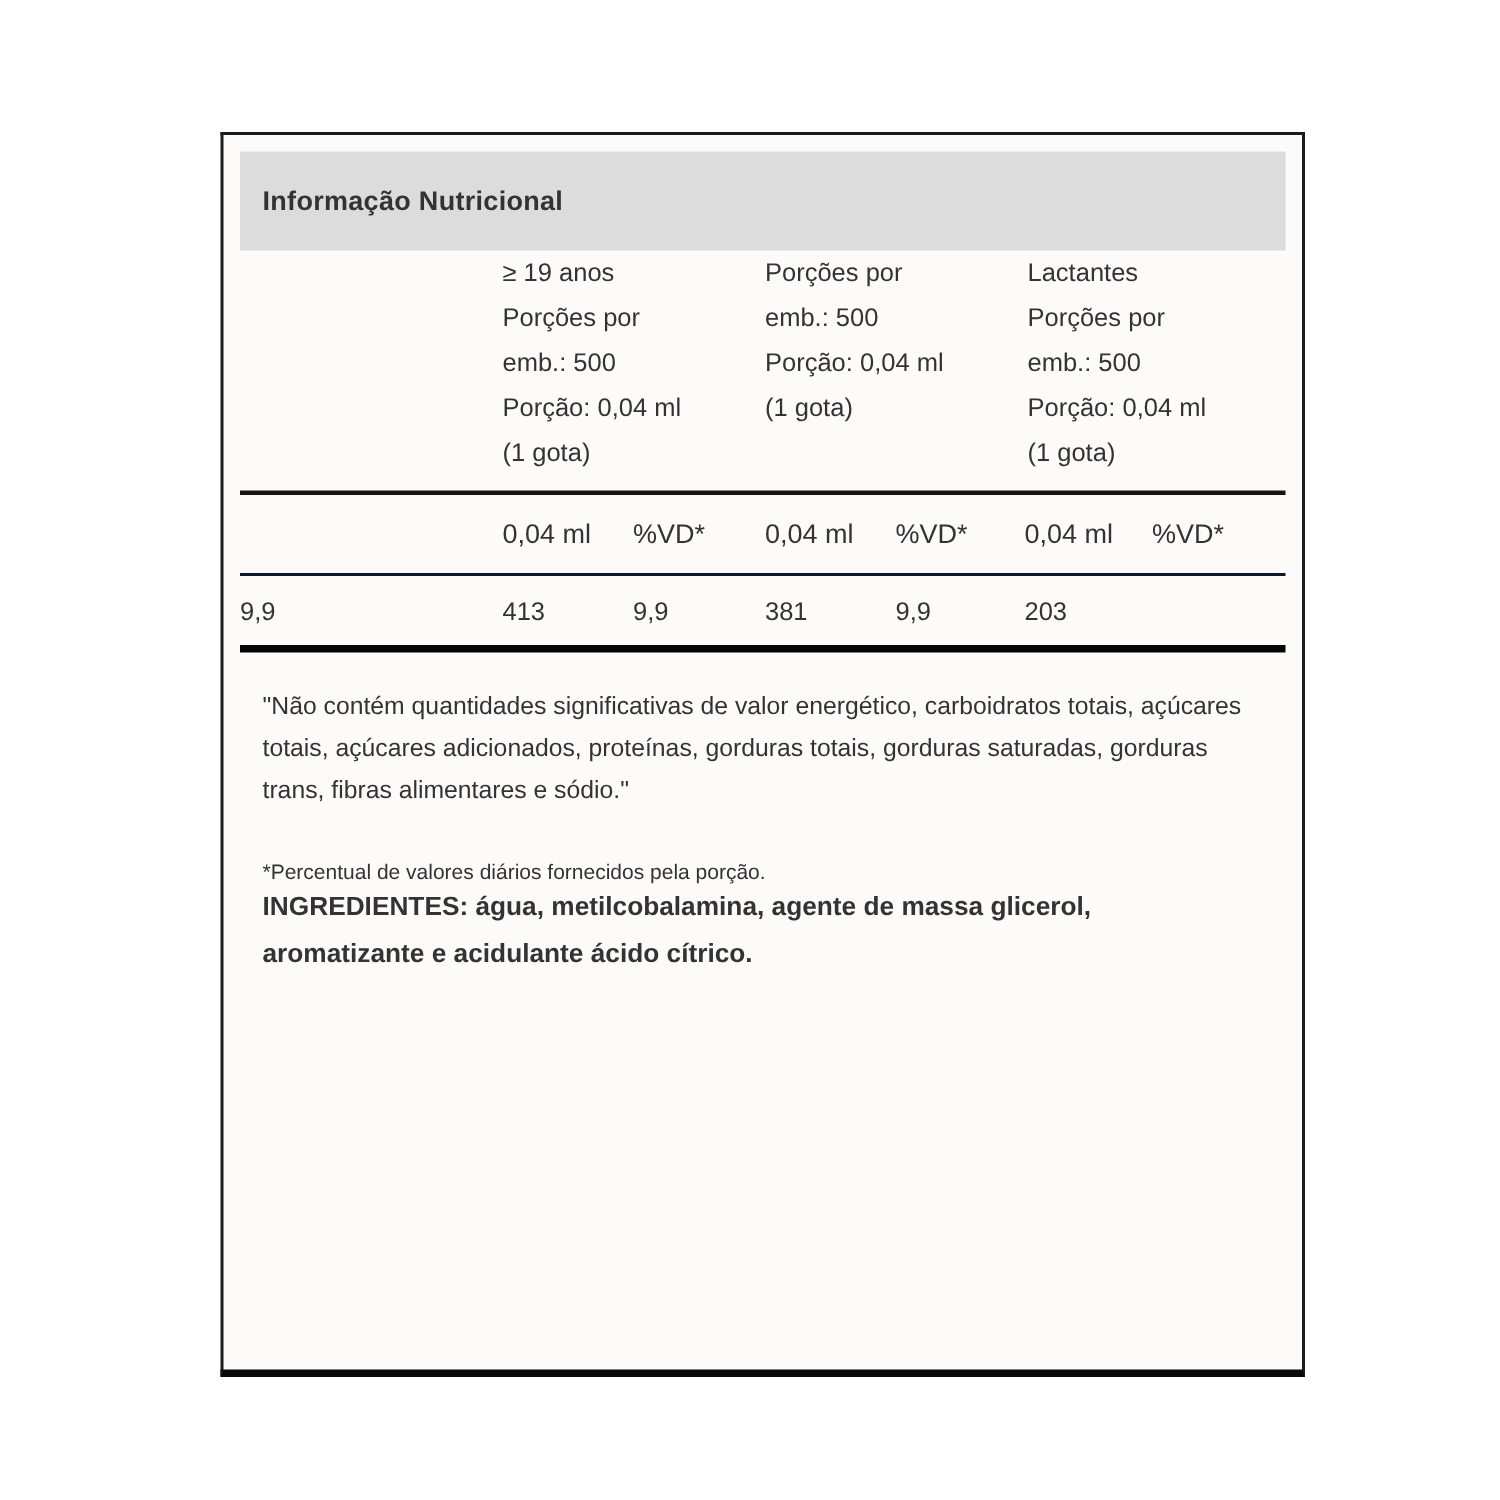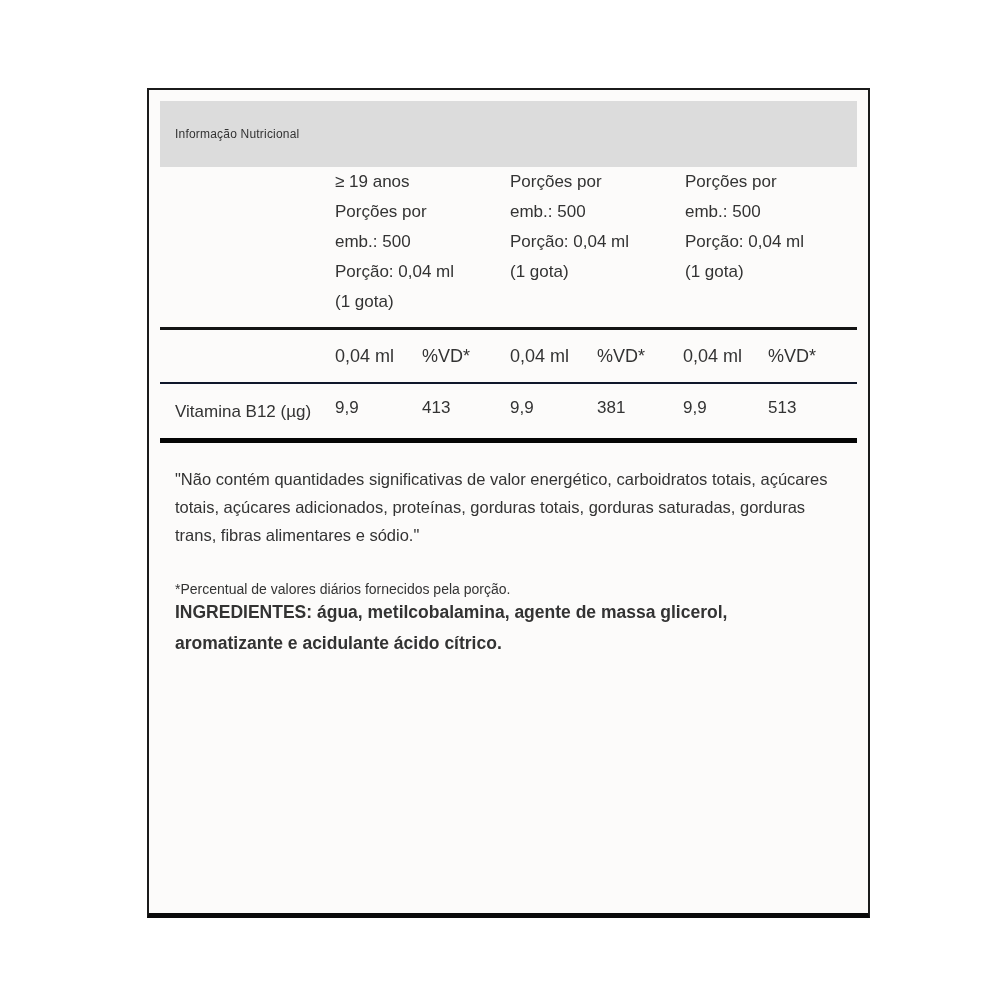--- a/index.html
+++ b/index.html
@@ -7,21 +7,21 @@
               font-family:"Liberation Sans", sans-serif; color:#333333; }
   body { position:relative; }
 
   .sheet { position:absolute; left:147px; top:88px; width:723px; height:830px;
            background:#fcfbfa; border:2px solid #1b1b1b; border-bottom:5px solid #0a0a0a; }
 
   .inner { margin:11px 11px 0 11px; }
 
   .title-band { height:66px; background:#dcdcdc; display:flex; align-items:center;
                 padding-left:15px; }
-  .title-band .title { font-size:12px; font-weight:normal; color:#333333; letter-spacing:.2px; }
+  .title-band .title { font-size:18px; font-weight:bold; color:#333333; letter-spacing:.2px; }
 
   .col-headers { display:grid; grid-template-columns:175px 175px 175px 1fr;
                  padding-bottom:10px; }
   .group div { line-height:30px; font-size:17px; white-space:nowrap; }
 
   .measure-row { display:grid; grid-template-columns:175px 87px 88px 87px 86px 85px 1fr;
                  border-top:3px solid #141414; border-bottom:2px solid #0f172a;
                  padding:16px 0 15px; font-size:18px; }
 
   .data-row { display:grid; grid-template-columns:175px 87px 88px 87px 86px 85px 1fr;
@@ -59,45 +59,45 @@
       </div>
 
       <div class="group">
         <div>Porções por</div>
         <div>emb.: 500</div>
         <div>Porção: 0,04 ml</div>
         <div>(1 gota)</div>
       </div>
 
       <div class="group">
+        <div>Lactantes</div>
         <div>Porções por</div>
         <div>emb.: 500</div>
         <div>Porção: 0,04 ml</div>
         <div>(1 gota)</div>
       </div>
     </div>
 
     <div class="measure-row">
       <div></div>
       <div>0,04 ml</div>
       <div>%VD*</div>
       <div>0,04 ml</div>
       <div>%VD*</div>
       <div>0,04 ml</div>
       <div>%VD*</div>
     </div>
 
     <div class="data-row">
-      <div class="nutrient">Vitamina B12 (µg)</div>
       <div>9,9</div>
       <div>413</div>
       <div>9,9</div>
       <div>381</div>
       <div>9,9</div>
-      <div>513</div>
+      <div>203</div>
     </div>
 
     <div class="notes">
       <p class="note-quote">"Não contém quantidades significativas de valor energético, carboidratos totais, açúcares totais, açúcares adicionados, proteínas, gorduras totais, gorduras saturadas, gorduras trans, fibras alimentares e sódio."</p>
       <p class="note-percent">*Percentual de valores diários fornecidos pela porção.</p>
       <p class="note-ingredients">INGREDIENTES: água, metilcobalamina, agente de massa glicerol, aromatizante e acidulante ácido cítrico.</p>
     </div>
 
   </div>
 </div>

